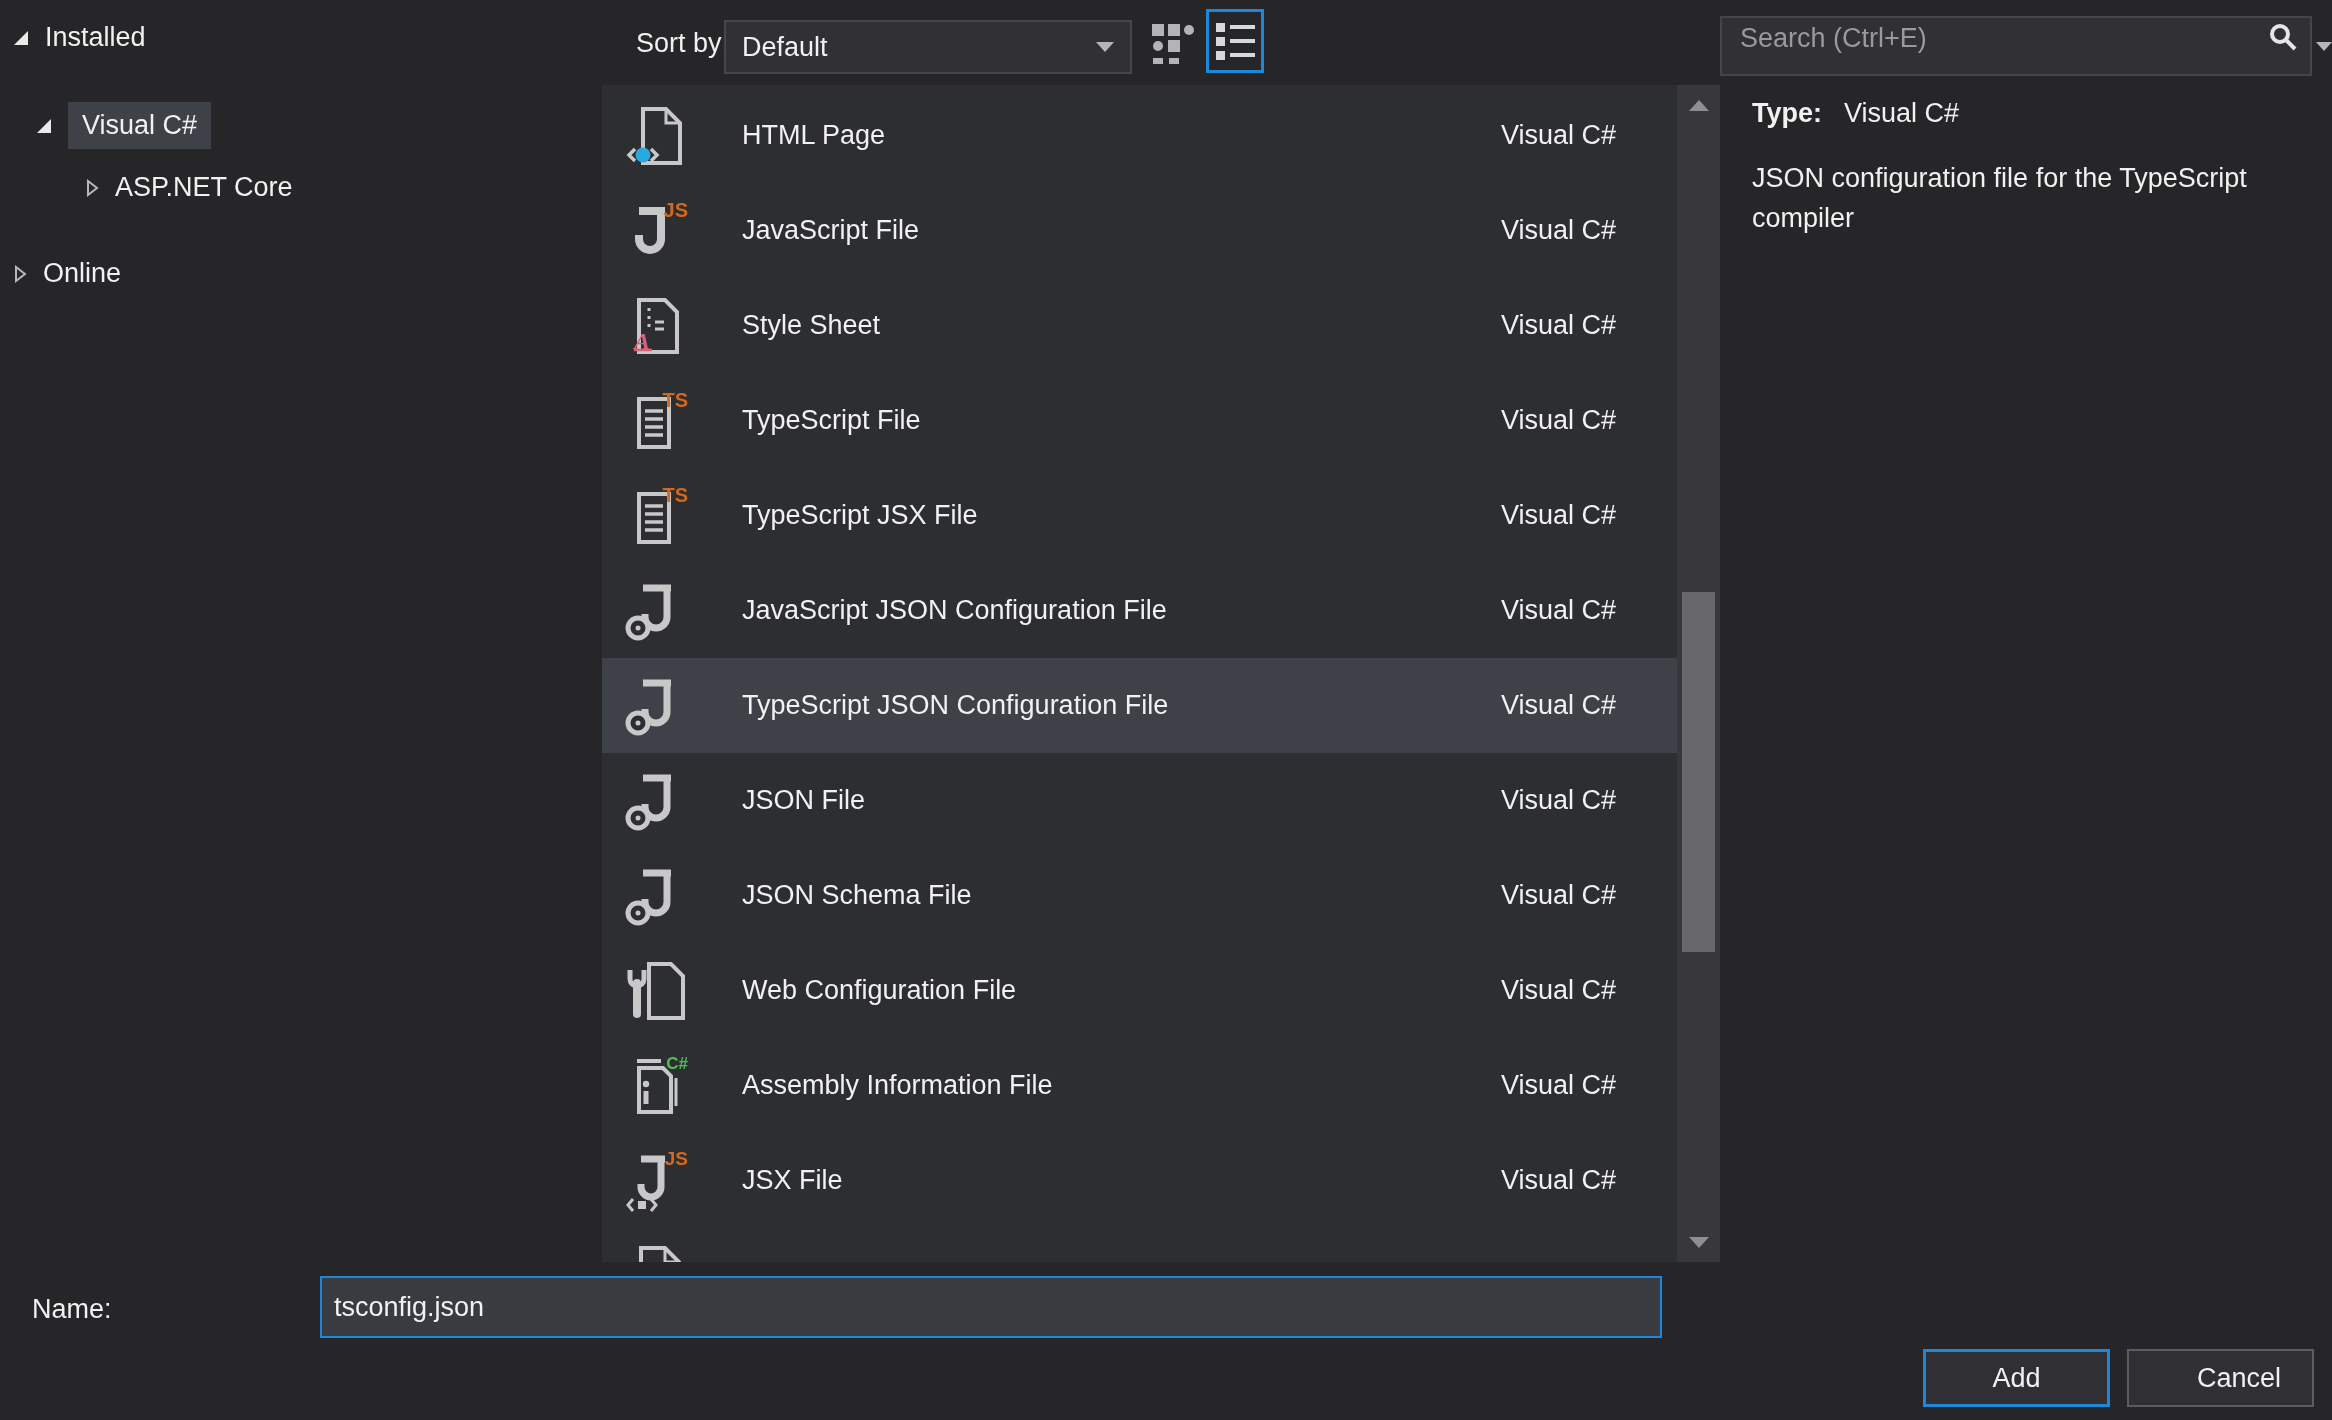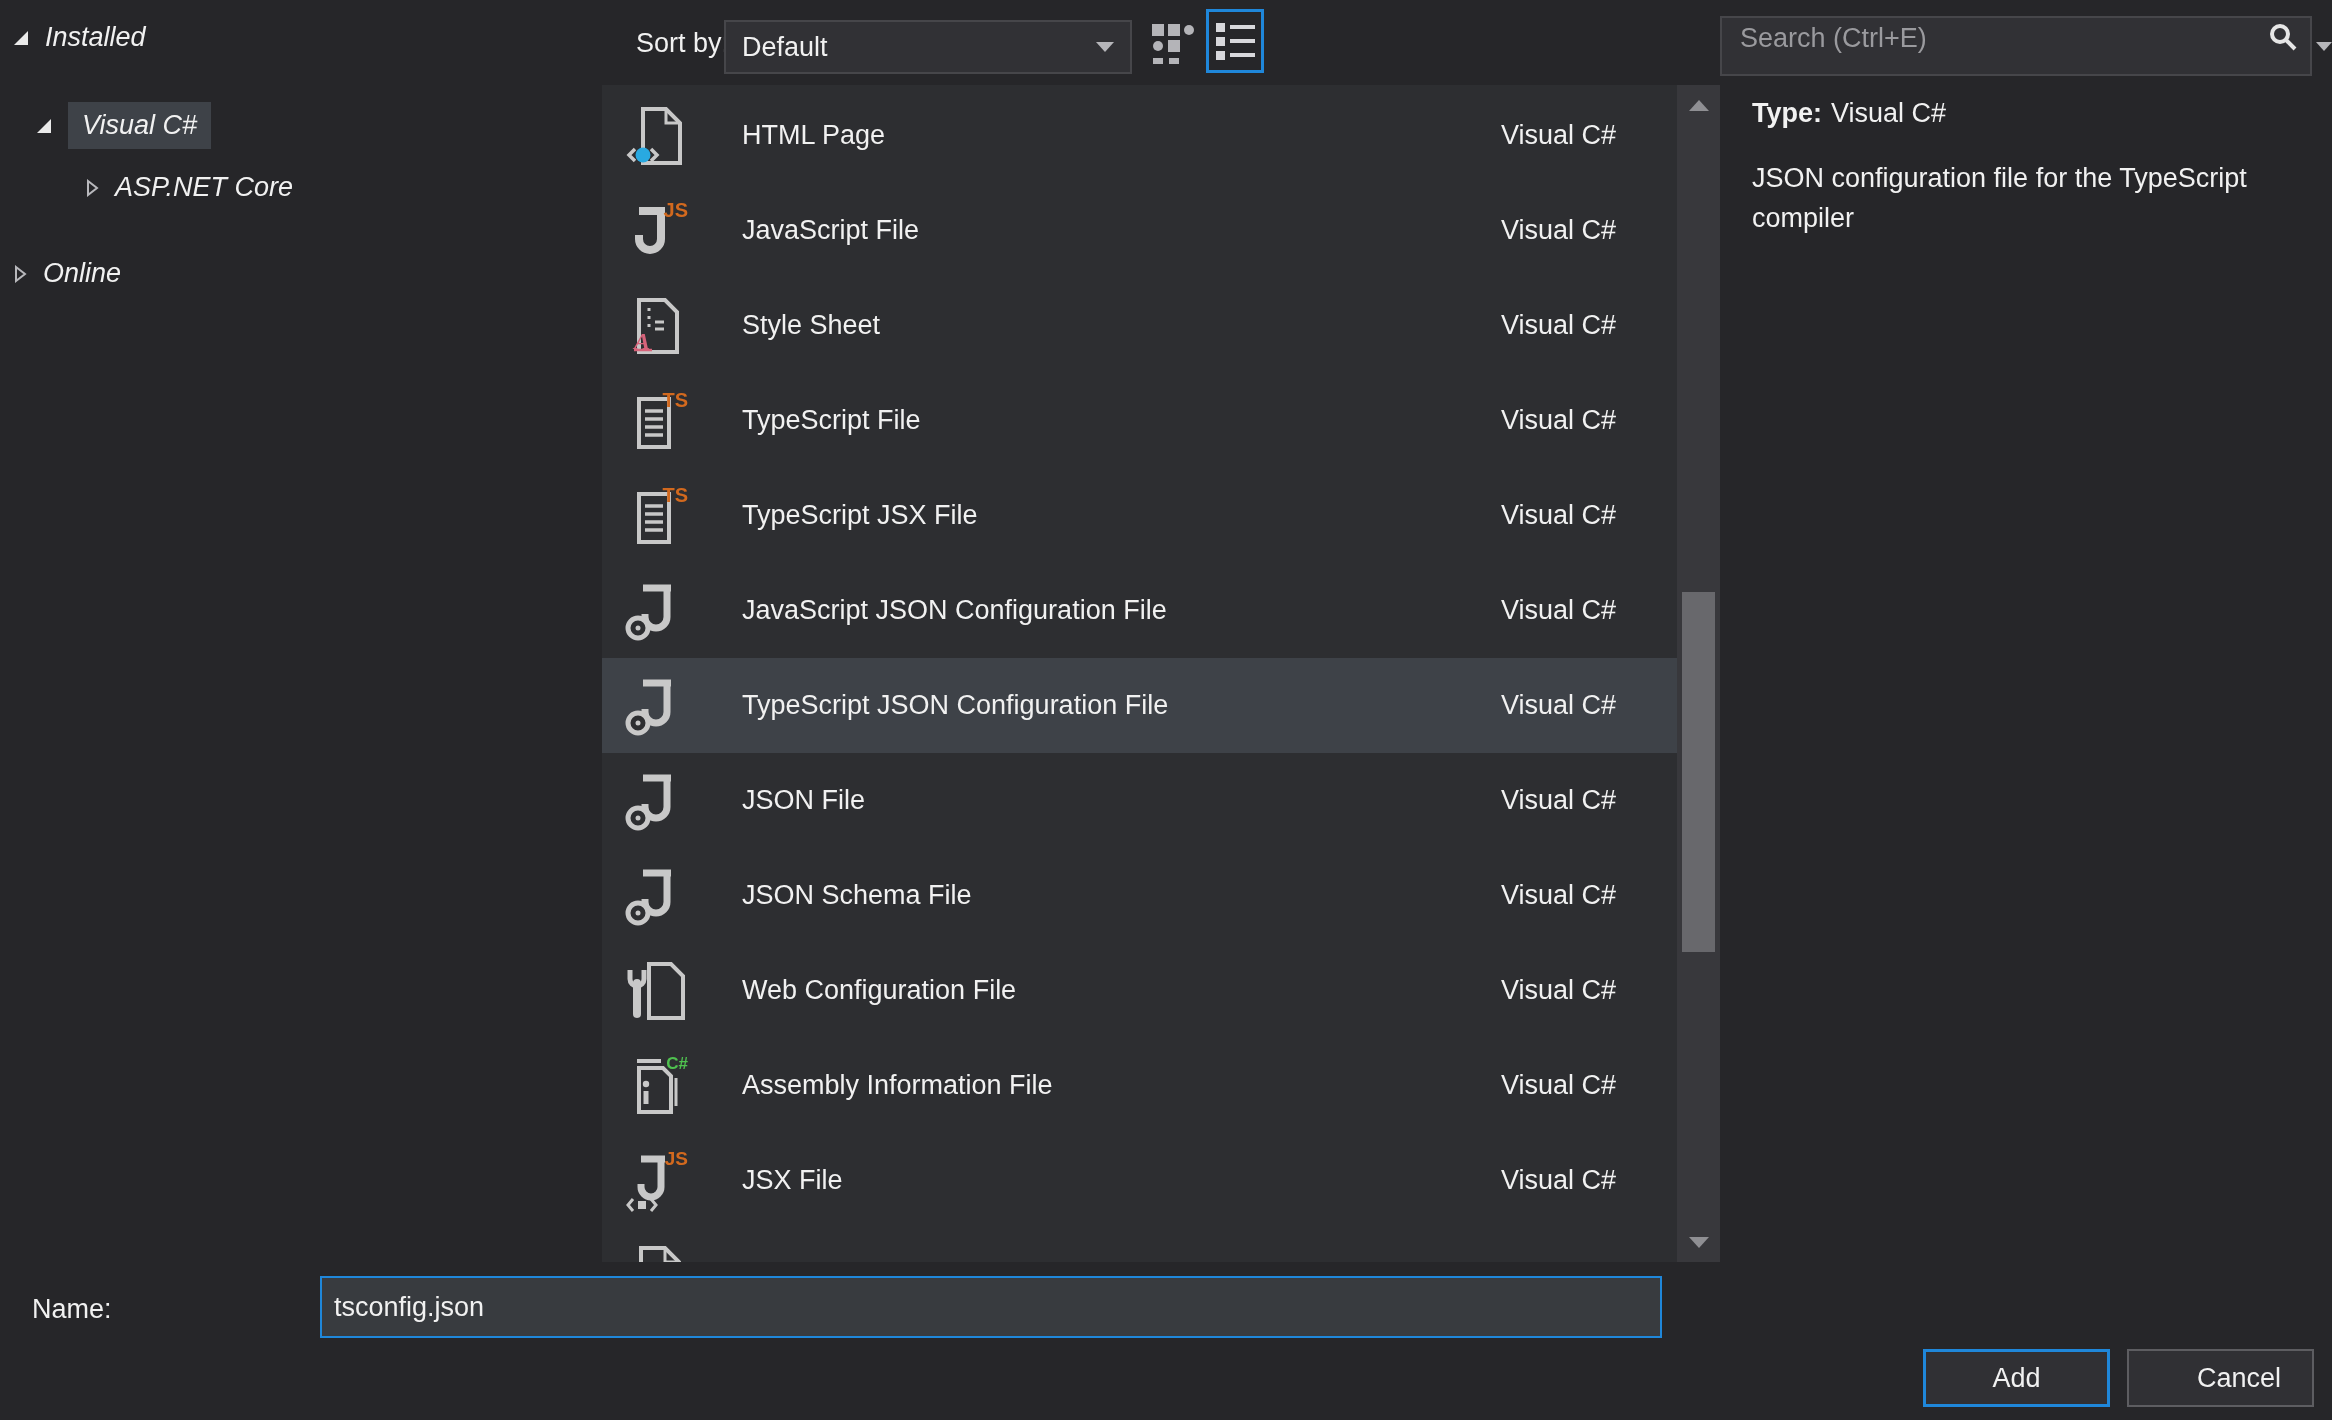--- a/index.html
+++ b/index.html
@@ -20,21 +20,21 @@
   *{box-sizing:border-box;}
   html,body{margin:0;padding:0;}
   body{
     width:2332px;height:1420px;position:relative;overflow:hidden;
     background:var(--outer-bg);color:var(--text);
     font-family:"Liberation Sans",sans-serif;font-size:27px;
   }
   svg{display:block;}
 
   
-  .tree-row{position:absolute;display:flex;align-items:center;gap:15px;cursor:default;font-style:italic;}
+  .tree-row{position:absolute;display:flex;align-items:center;gap:15px;cursor:default;}
   .tree-label{white-space:nowrap;}
   .tree-label.sel{background:var(--selection);padding:8px 14px;}
   #row-installed{left:12px;top:22px;}
   #row-visualcs{left:35px;top:102px;}
   #row-aspnet{left:84px;top:172px;}
   #row-online{left:12px;top:258px;}
 
   
   #sort-label{position:absolute;left:636px;top:28px;text-align:center;}
   #sort-select{
@@ -53,21 +53,21 @@
     display:flex;align-items:center;padding:0 12px 16px 16px;
   }
   #search-box input{
     flex:1;background:transparent;border:none;outline:none;color:var(--text);
     font-family:"Liberation Sans",sans-serif;font-size:27px;min-width:0;
   }
   #search-box input::placeholder{color:var(--muted);}
   #search-caret{position:absolute;left:2316px;top:42px;width:0;height:0;border-left:8px solid transparent;border-right:8px solid transparent;border-top:9px solid #b6b6ba;}
 
   
-  #info-type{position:absolute;left:1752px;top:98px;display:flex;gap:9px;justify-content:space-between;}
+  #info-type{position:absolute;left:1752px;top:98px;display:flex;gap:22px;justify-content:space-between;}
   #info-type .b{font-weight:bold;}
   #info-desc{position:absolute;left:1752px;top:158px;width:586px;line-height:40px;}
 
   
   #list-panel{
     position:absolute;left:602px;top:85px;width:1118px;height:1177px;
     background:var(--list-bg);overflow:hidden;
   }
   #rows{position:absolute;left:0;top:3px;width:1076px;}
   .row{position:relative;height:95px;display:flex;align-items:center;padding-left:23px;cursor:default;}

